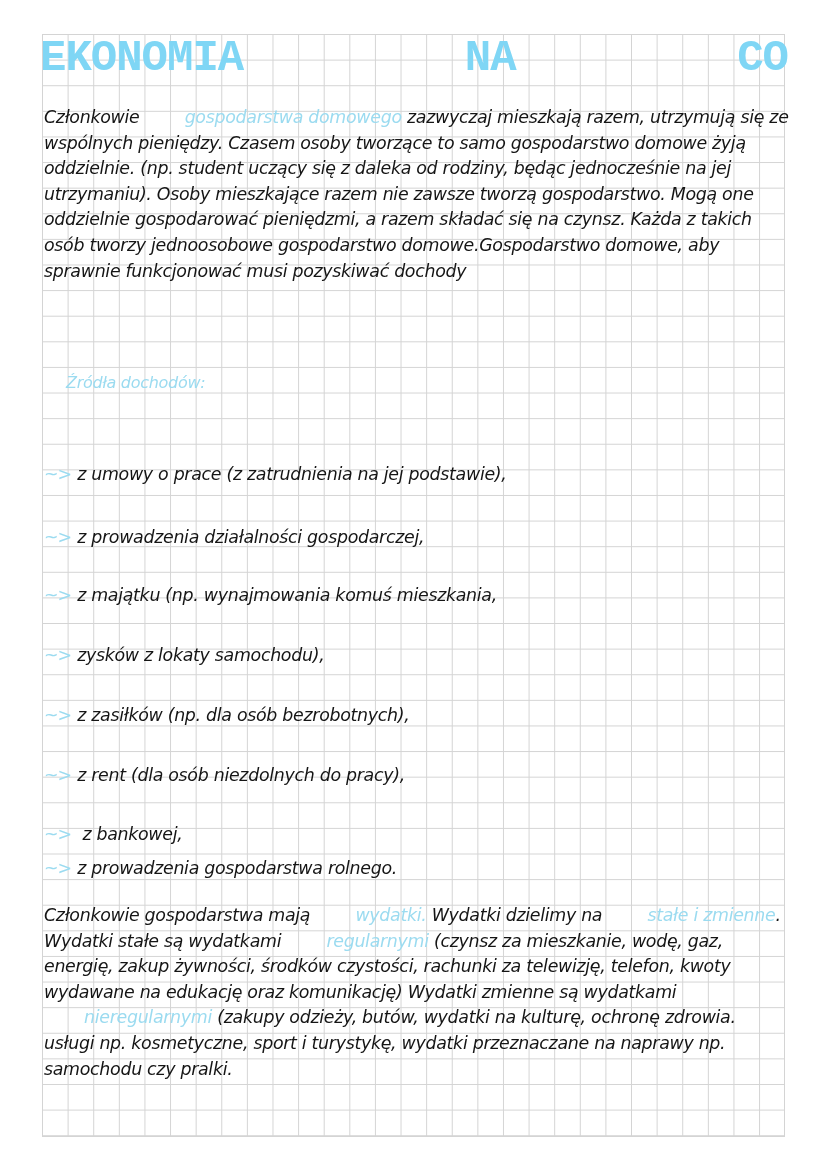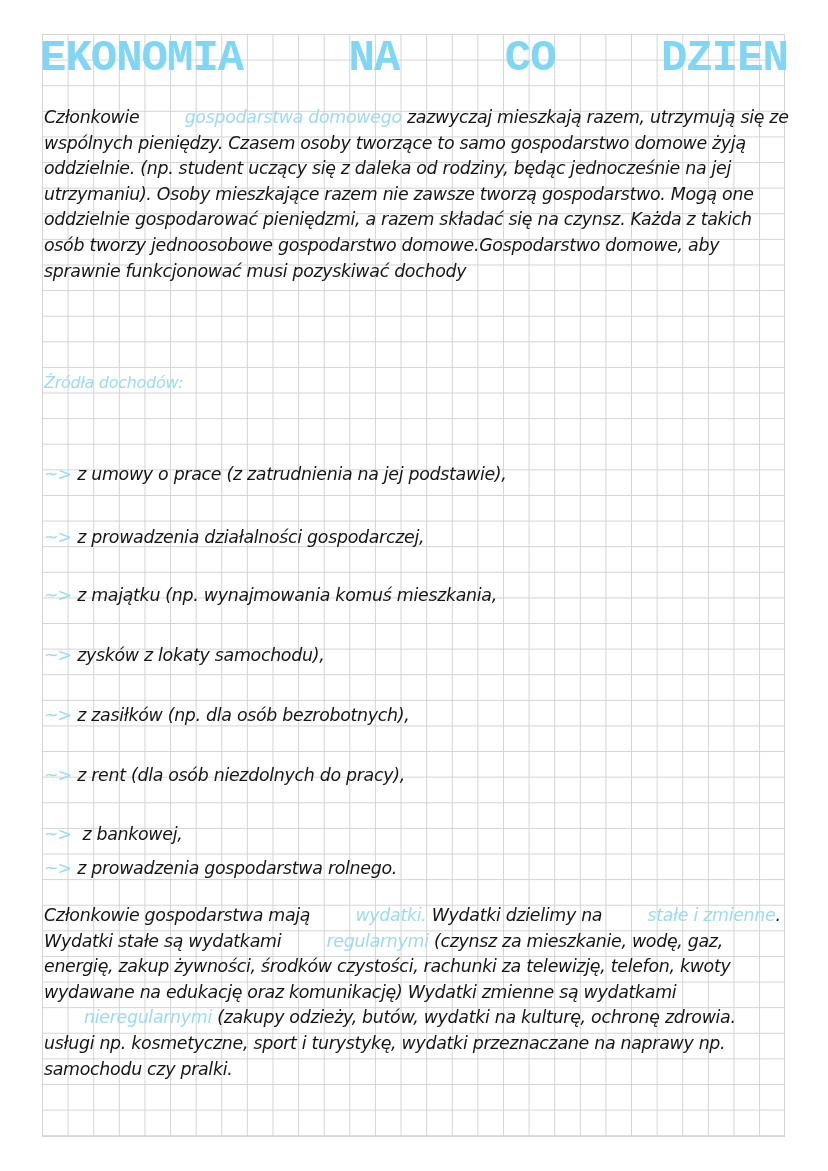--- a/index.html
+++ b/index.html
@@ -23,37 +23,36 @@
   .title span { display: block; transform: scaleY(1.0); }
   .text {
     position: absolute; left: 44px; width: 745px;
     font-family: "DejaVu Sans", sans-serif; font-size: 17.4px;
     color: #151515; line-height: 25.6px; letter-spacing: -0.3px;
     font-style: italic;
   }
   .hl { color: var(--light); margin-left: 40px; }
   .p1 { top: 105px; }
   .heading { position: absolute; left: 44px; top: 373px; font-family: "DejaVu Sans", sans-serif;
-    font-size: 16px; color: var(--light); font-style: italic; letter-spacing: -0.3px; }
+    font-size: 16px; color: var(--light); font-style: italic; letter-spacing: -0.3px; padding-left: 22px; }
   .item { position: absolute; left: 44px; font-family: "DejaVu Sans", sans-serif; font-size: 17.4px;
     color: #151515; font-style: italic; letter-spacing: -0.3px; white-space: nowrap; margin-top: 36px; }
   .arrow { color: var(--light); font-style: normal; margin-right: 6px; letter-spacing: -1px; }
   .p2 { top: 903px; }
   :root { --accent: #7fd6f5; --light: #9bdbf0; }
 </style>
 </head>
 <body>
 
 <div class="grid"></div>
 
 <div class="title">
   <span>EKONOMIA</span>
   <span>NA</span>
   <span>CO</span>
-  <span>DZIEN</span>
 </div>
 
 <div class="text p1"><span>Członkowie </span><span class="hl">gospodarstwa domowego</span><span> zazwyczaj mieszkają razem, utrzymują się ze wspólnych pieniędzy. Czasem osoby tworzące to samo gospodarstwo domowe żyją oddzielnie. (np. student uczący się z daleka od rodziny, będąc jednocześnie na jej utrzymaniu). Osoby mieszkające razem nie zawsze tworzą gospodarstwo. Mogą one oddzielnie gospodarować pieniędzmi, a razem składać się na czynsz. Każda z takich osób tworzy jednoosobowe gospodarstwo domowe.Gospodarstwo domowe, aby sprawnie funkcjonować musi pozyskiwać dochody</span></div>
 
 <div class="heading">Źródła dochodów:</div>
 
 <div class="item" style="top:428px"><span class="arrow">~&gt;</span><span>z umowy o prace (z zatrudnienia na jej podstawie),</span></div>
 <div class="item" style="top:491px"><span class="arrow">~&gt;</span><span>z prowadzenia działalności gospodarczej,</span></div>
 <div class="item" style="top:549px"><span class="arrow">~&gt;</span><span>z majątku (np. wynajmowania komuś mieszkania,</span></div>
 <div class="item" style="top:609px"><span class="arrow">~&gt;</span><span>zysków z lokaty samochodu),</span></div>

